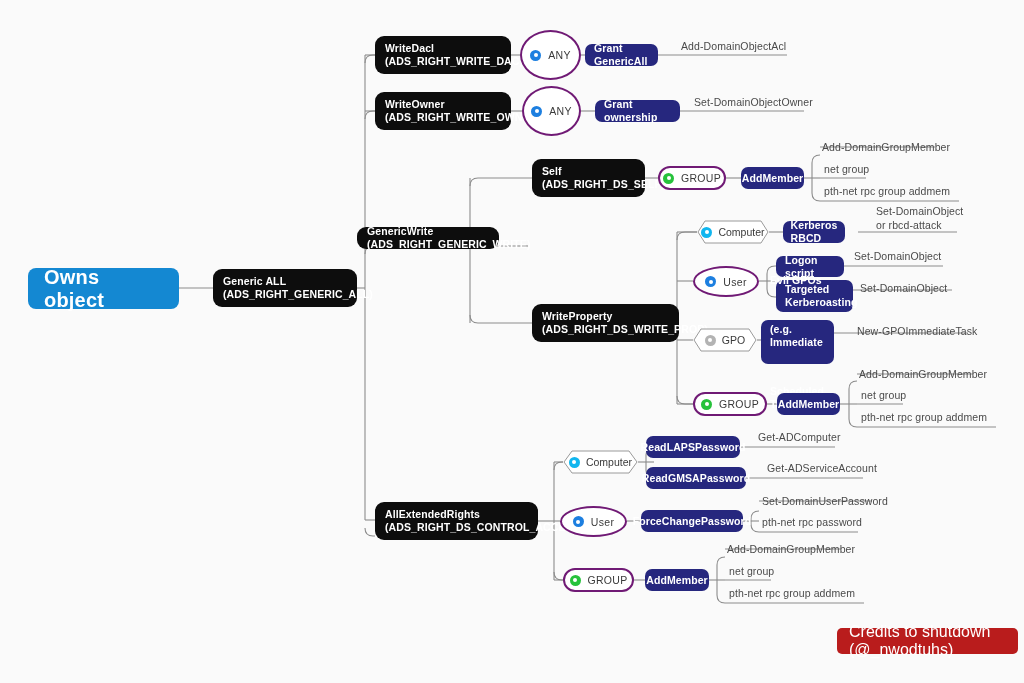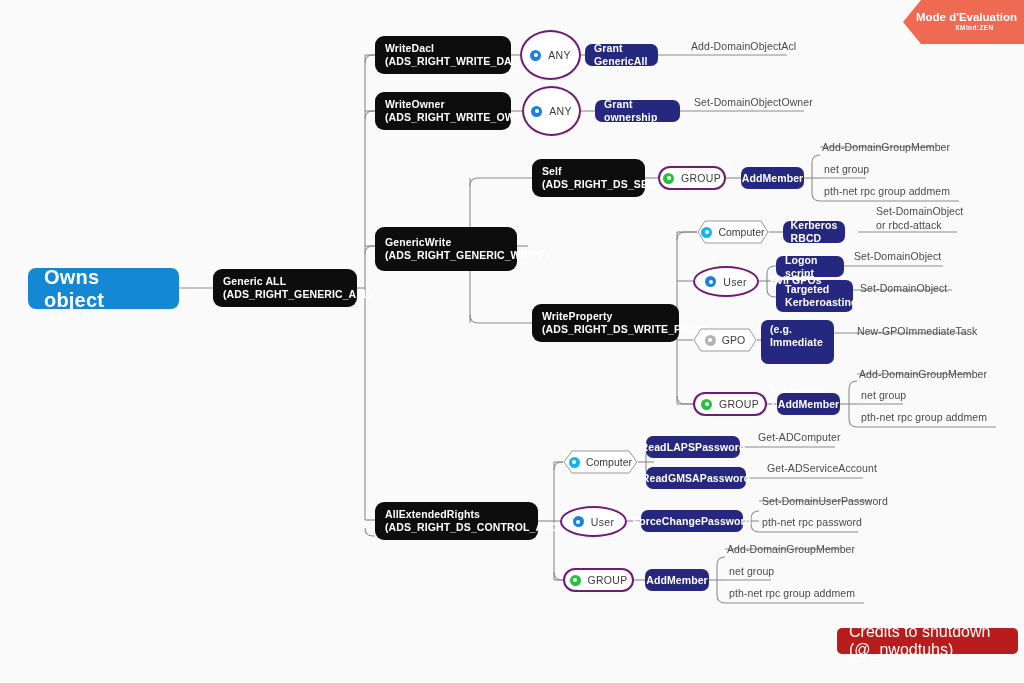--- a/index.html
+++ b/index.html
@@ -213,21 +213,21 @@
   <div class="node blk" style="left:375px;top:36px;width:136px;height:38px;flex-direction:column;align-items:flex-start;justify-content:center;">
     <span>WriteDacl</span>
     <span class="l2">(ADS_RIGHT_WRITE_DAC)</span>
   </div>
 
   <div class="node blk" style="left:375px;top:92px;width:136px;height:38px;flex-direction:column;align-items:flex-start;justify-content:center;">
     <span>WriteOwner</span>
     <span class="l2">(ADS_RIGHT_WRITE_OWNER)</span>
   </div>
 
-  <div class="node blk" style="left:375px;top:227px;width:142px;height:44px;flex-direction:column;align-items:flex-start;justify-content:center;">
+  <div class="node blk" style="left:357px;top:227px;width:142px;height:22px;flex-direction:column;align-items:flex-start;justify-content:center;">
     <span>GenericWrite</span>
     <span class="l2">(ADS_RIGHT_GENERIC_WRITE)</span>
   </div>
 
   <div class="node blk" style="left:532px;top:159px;width:113px;height:38px;flex-direction:column;align-items:flex-start;justify-content:center;">
     <span>Self</span>
     <span class="l2">(ADS_RIGHT_DS_SELF)</span>
   </div>
 
   <div class="node blk" style="left:532px;top:304px;width:147px;height:38px;flex-direction:column;align-items:flex-start;justify-content:center;">
@@ -349,21 +349,21 @@
   </div>
 
   <div class="node navy" style="left:641px;top:510px;width:102px;height:22px;justify-content:center;">
     <span>ForceChangePassword</span>
   </div>
 
   <div class="node navy" style="left:645px;top:569px;width:64px;height:22px;justify-content:center;">
     <span>AddMember</span>
   </div>
 
-  <div class="lbl" style="left:681px;top:40px;margin-left:10px;">Add-DomainObjectAcl</div>
+  <div class="lbl" style="left:681px;top:40px;">Add-DomainObjectAcl</div>
   <div class="lbl" style="left:694px;top:96px;">Set-DomainObjectOwner</div>
 
   <div class="lbl" style="left:822px;top:141px;">Add-DomainGroupMember</div>
   <div class="lbl" style="left:824px;top:163px;">net group</div>
   <div class="lbl" style="left:824px;top:185px;">pth-net rpc group addmem</div>
 
   <div class="lbl" style="left:876px;top:205px;">Set-DomainObject</div>
   <div class="lbl" style="left:876px;top:219px;">or rbcd-attack</div>
 
   <div class="lbl" style="left:854px;top:250px;">Set-DomainObject</div>
@@ -377,25 +377,18 @@
   <div class="lbl" style="left:758px;top:431px;">Get-ADComputer</div>
   <div class="lbl" style="left:767px;top:462px;">Get-ADServiceAccount</div>
 
   <div class="lbl" style="left:762px;top:495px;">Set-DomainUserPassword</div>
   <div class="lbl" style="left:762px;top:516px;">pth-net rpc password</div>
 
   <div class="lbl" style="left:727px;top:543px;">Add-DomainGroupMember</div>
   <div class="lbl" style="left:729px;top:565px;">net group</div>
   <div class="lbl" style="left:729px;top:587px;">pth-net rpc group addmem</div>
 
-  <div class="wm">
-    <svg width="129" height="44" xmlns="http://www.w3.org/2000/svg">
-      <polygon points="129,0 129,44 26,44 8,22 26,0" fill="#ef6a53"></polygon>
-    </svg>
-    <div class="t1">Mode d'Evaluation</div>
-    <div class="t2">XMind:ZEN</div>
-  </div>
 
   <div class="credits" style="left:837px;top:628px;width:157px;height:26px;justify-content:center;">
     <span>Credits to shutdown (@_nwodtuhs)</span>
   </div>
 
 </div>
 
 </body></html>

